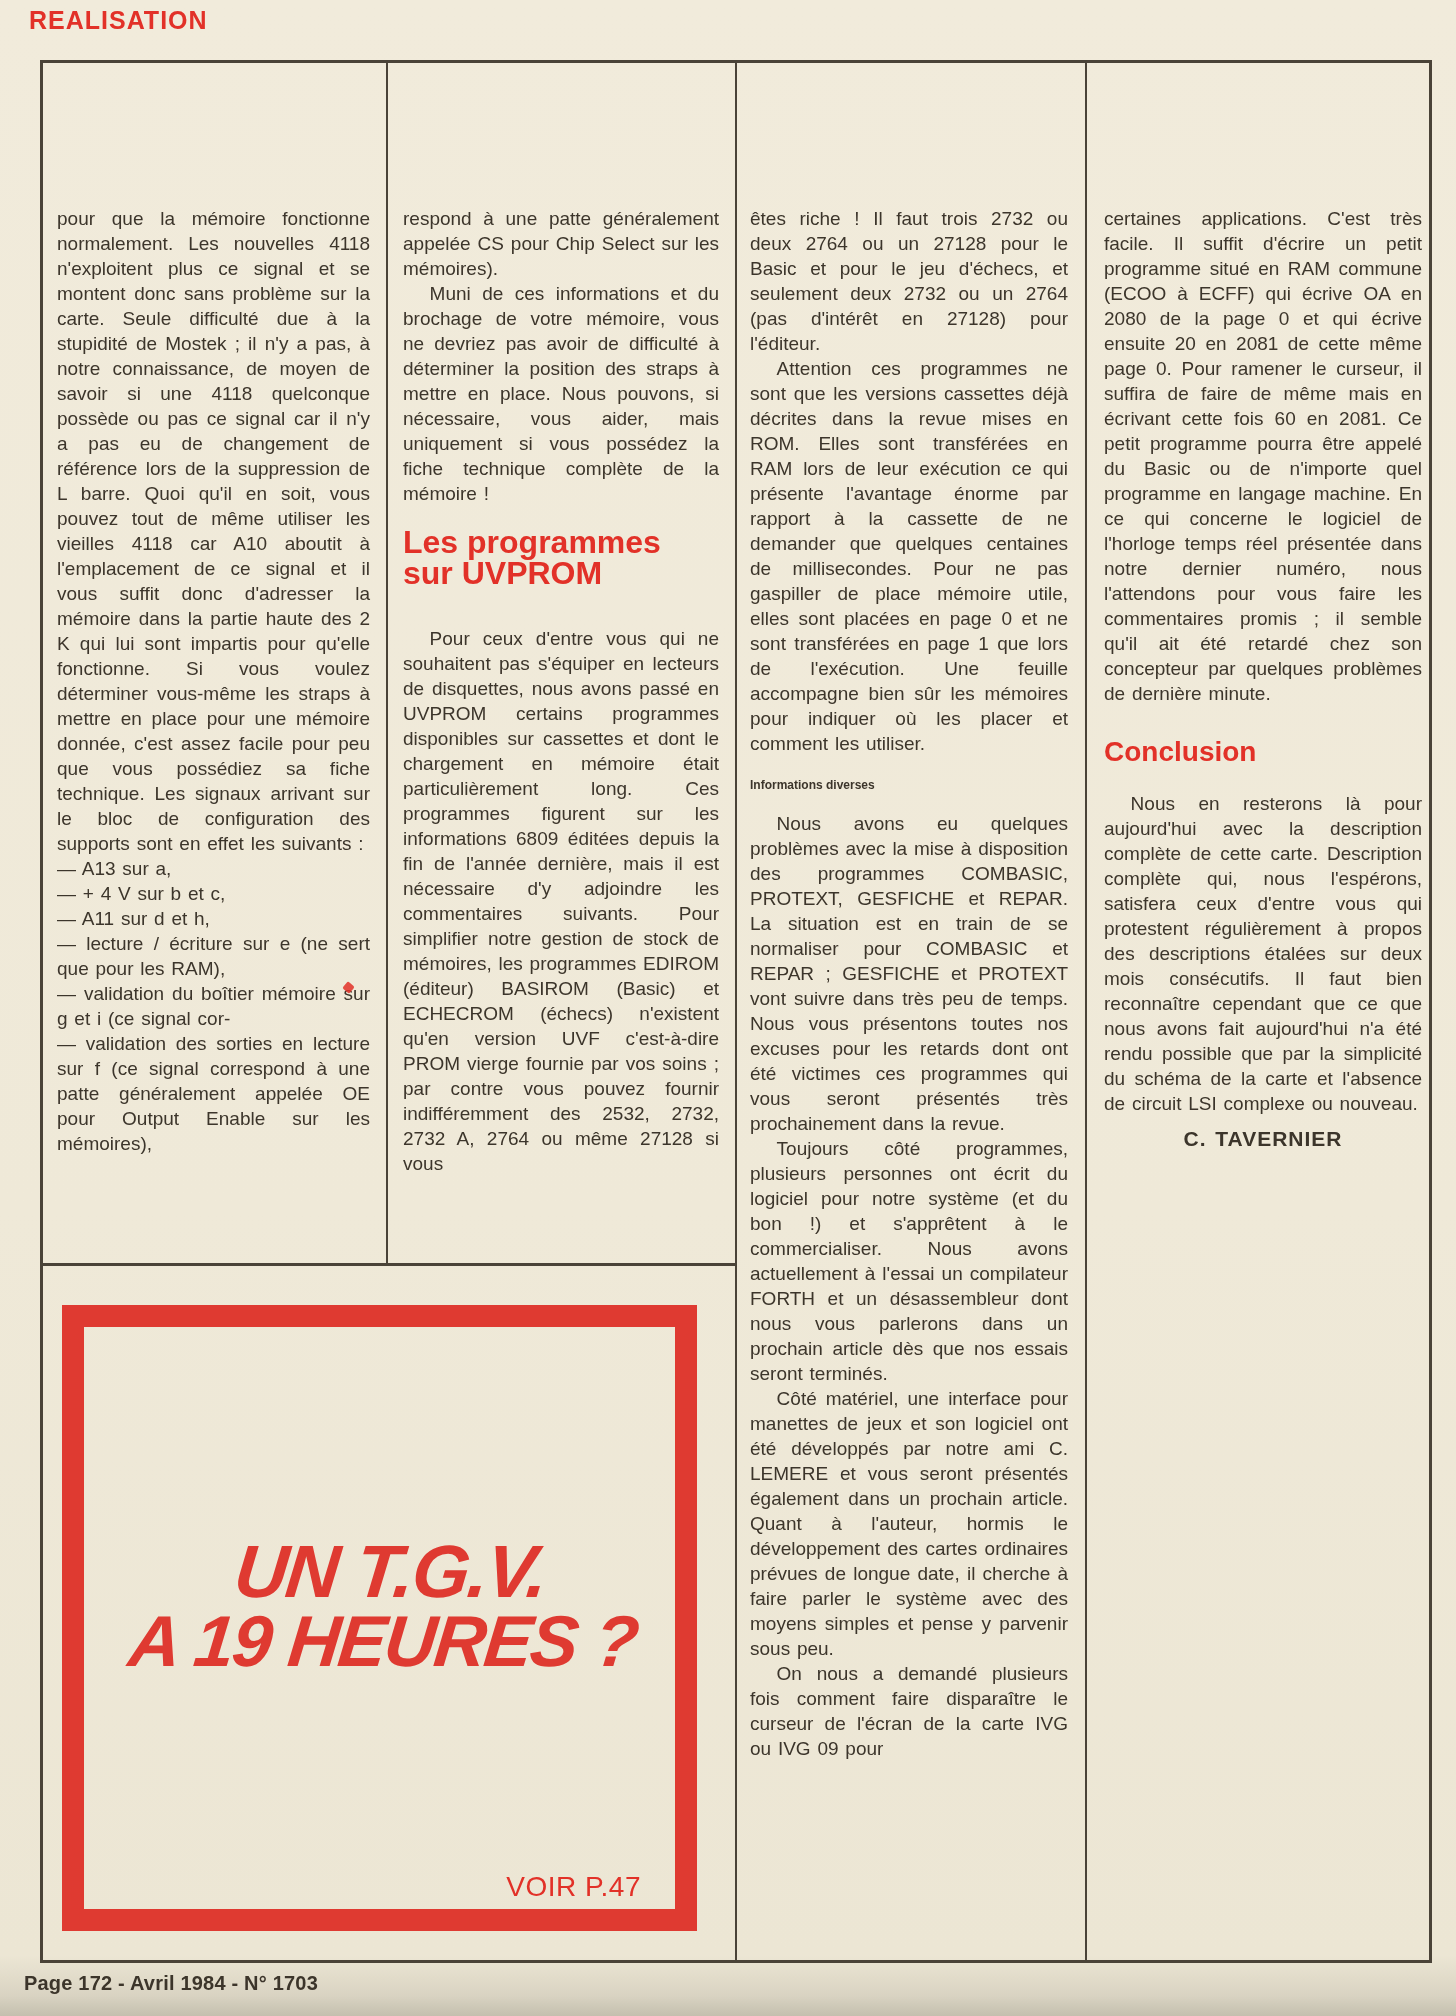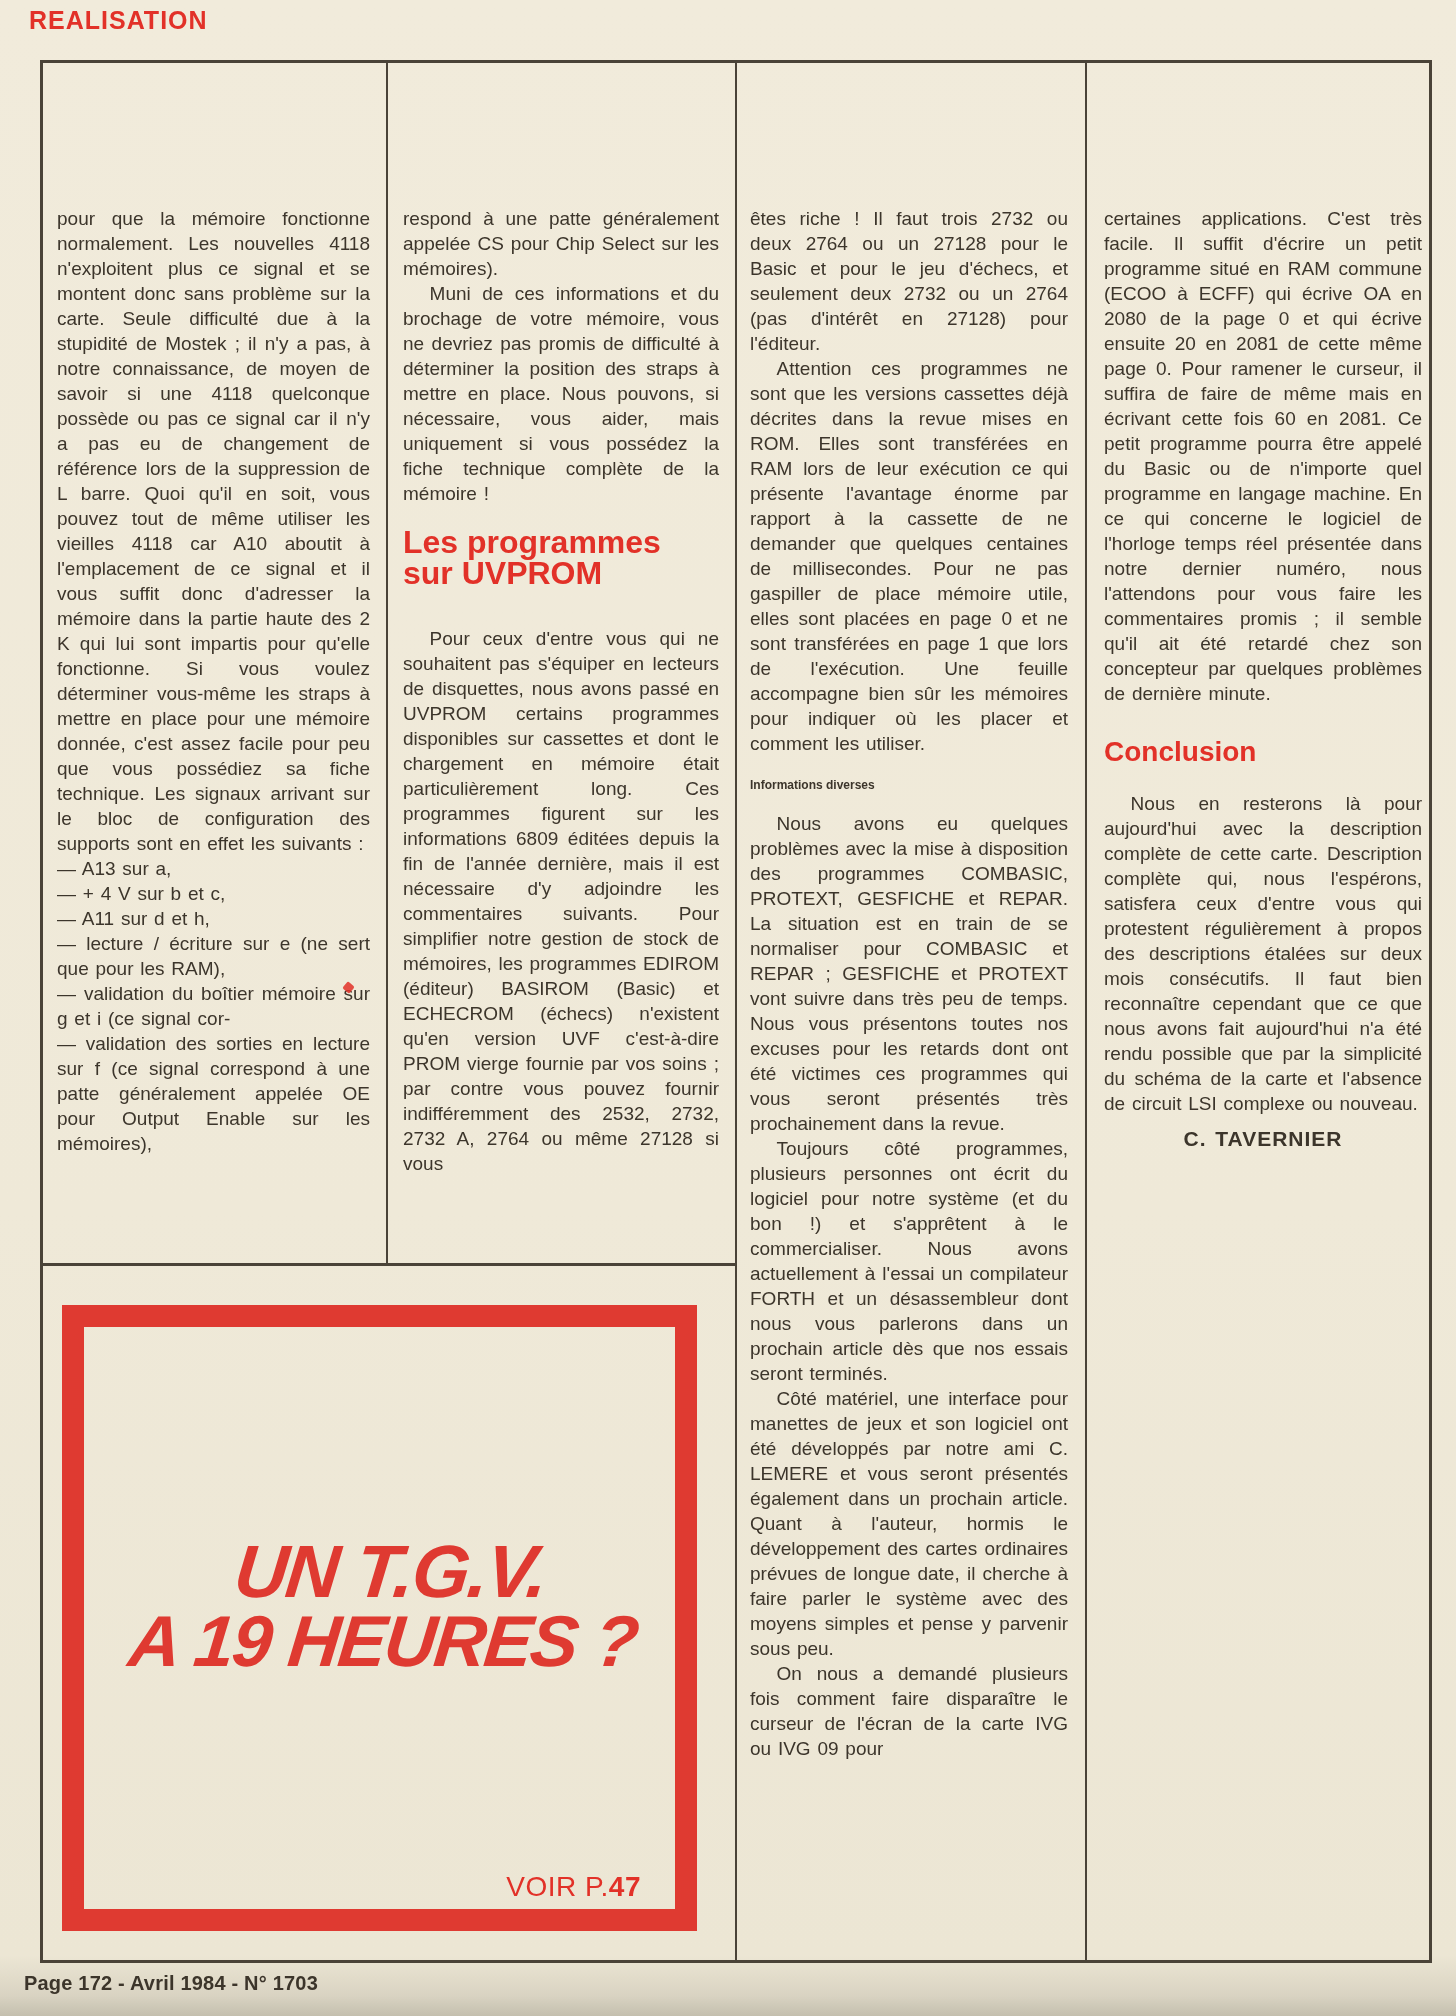--- a/index.html
+++ b/index.html
@@ -71,21 +71,21 @@
     font-weight:bold;font-style:italic;
     transform:skewX(-6deg);
     padding-left:14px;
   }
   .ad-title .line1{font-size:74px;line-height:66px;letter-spacing:-2px;display:block;}
   .ad-title .line2{font-size:72px;line-height:72px;letter-spacing:-2px;display:block;}
   .ad-cta{
     position:absolute;right:34px;bottom:6px;
     color:var(--accent-red);font-size:28px;font-weight:normal;letter-spacing:.5px;
   }
-  .ad-cta .cta-page{font-weight:bold;}
+  .ad-cta .cta-page{font-weight:normal;}
   .footer{
     position:absolute;left:24px;top:1972px;
     font-size:20px;font-weight:bold;color:var(--ink);letter-spacing:.2px;
   }
 </style>
 </head>
 <body>
 
 <div class="kicker">REALISATION</div>
 
@@ -100,21 +100,21 @@
   <p class="list-item">— A13 sur a,</p>
   <p class="list-item">— + 4 V sur b et c,</p>
   <p class="list-item">— A11 sur d et h,</p>
   <p class="list-item">— lecture / écriture sur e (ne sert que pour les RAM),</p>
   <p class="list-item">— validation du boîtier mémoire sur g et i (ce signal cor-</p>
   <p class="list-item">— validation des sorties en lecture sur f (ce signal correspond à une patte généralement appelée OE pour Output Enable sur les mémoires),</p>
 </div>
 
 <div class="col col2">
   <p class="para">respond à une patte généralement appelée CS pour Chip Select sur les mémoires).</p>
-  <p class="para indent">Muni de ces informations et du brochage de votre mémoire, vous ne devriez pas promis de difficulté à déterminer la position des straps à mettre en place. Nous pouvons, si nécessaire, vous aider, mais uniquement si vous possédez la fiche technique complète de la mémoire !</p>
+  <p class="para indent">Muni de ces informations et du brochage de votre mémoire, vous ne devriez pas avoir de difficulté à déterminer la position des straps à mettre en place. Nous pouvons, si nécessaire, vous aider, mais uniquement si vous possédez la fiche technique complète de la mémoire !</p>
   <h2 class="heading-red">Les programmes sur UVPROM</h2>
   <p class="para indent">Pour ceux d'entre vous qui ne souhaitent pas s'équiper en lecteurs de disquettes, nous avons passé en UVPROM certains programmes disponibles sur cassettes et dont le chargement en mémoire était particulièrement long. Ces programmes figurent sur les informations 6809 éditées depuis la fin de l'année dernière, mais il est nécessaire d'y adjoindre les commentaires suivants. Pour simplifier notre gestion de stock de mémoires, les programmes EDIROM (éditeur) BASIROM (Basic) et ECHECROM (échecs) n'existent qu'en version UVF c'est-à-dire PROM vierge fournie par vos soins ; par contre vous pouvez fournir indifféremment des 2532, 2732, 2732 A, 2764 ou même 27128 si vous</p>
 </div>
 
 <div class="col col3">
   <p class="para">êtes riche ! Il faut trois 2732 ou deux 2764 ou un 27128 pour le Basic et pour le jeu d'échecs, et seulement deux 2732 ou un 2764 (pas d'intérêt en 27128) pour l'éditeur.</p>
   <p class="para indent">Attention ces programmes ne sont que les versions cassettes déjà décrites dans la revue mises en ROM. Elles sont transférées en RAM lors de leur exécution ce qui présente l'avantage énorme par rapport à la cassette de ne demander que quelques centaines de millisecondes. Pour ne pas gaspiller de place mémoire utile, elles sont placées en page 0 et ne sont transférées en page 1 que lors de l'exécution. Une feuille accompagne bien sûr les mémoires pour indiquer où les placer et comment les utiliser.</p>
   <h3 class="subhead-bold">Informations diverses</h3>
   <p class="para indent">Nous avons eu quelques problèmes avec la mise à disposition des programmes COMBASIC, PROTEXT, GESFICHE et REPAR. La situation est en train de se normaliser pour COMBASIC et REPAR ; GESFICHE et PROTEXT vont suivre dans très peu de temps. Nous vous présentons toutes nos excuses pour les retards dont ont été victimes ces programmes qui vous seront présentés très prochainement dans la revue.</p>
   <p class="para indent">Toujours côté programmes, plusieurs personnes ont écrit du logiciel pour notre système (et du bon !) et s'apprêtent à le commercialiser. Nous avons actuellement à l'essai un compilateur FORTH et un désassembleur dont nous vous parlerons dans un prochain article dès que nos essais seront terminés.</p>

